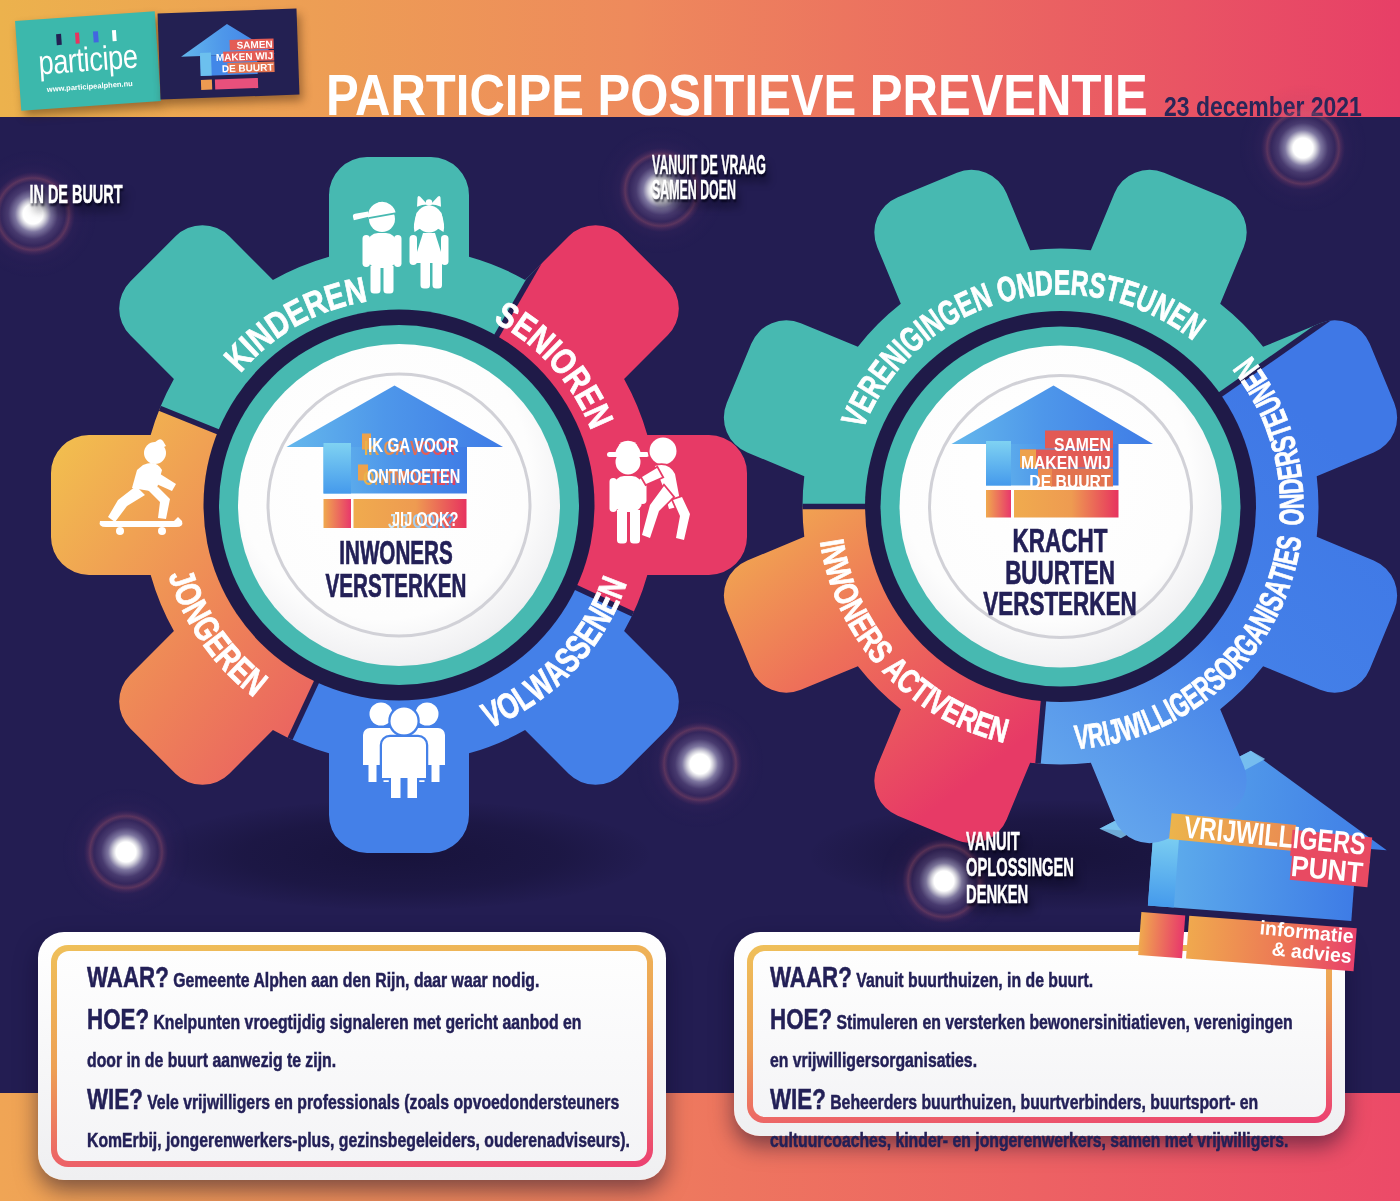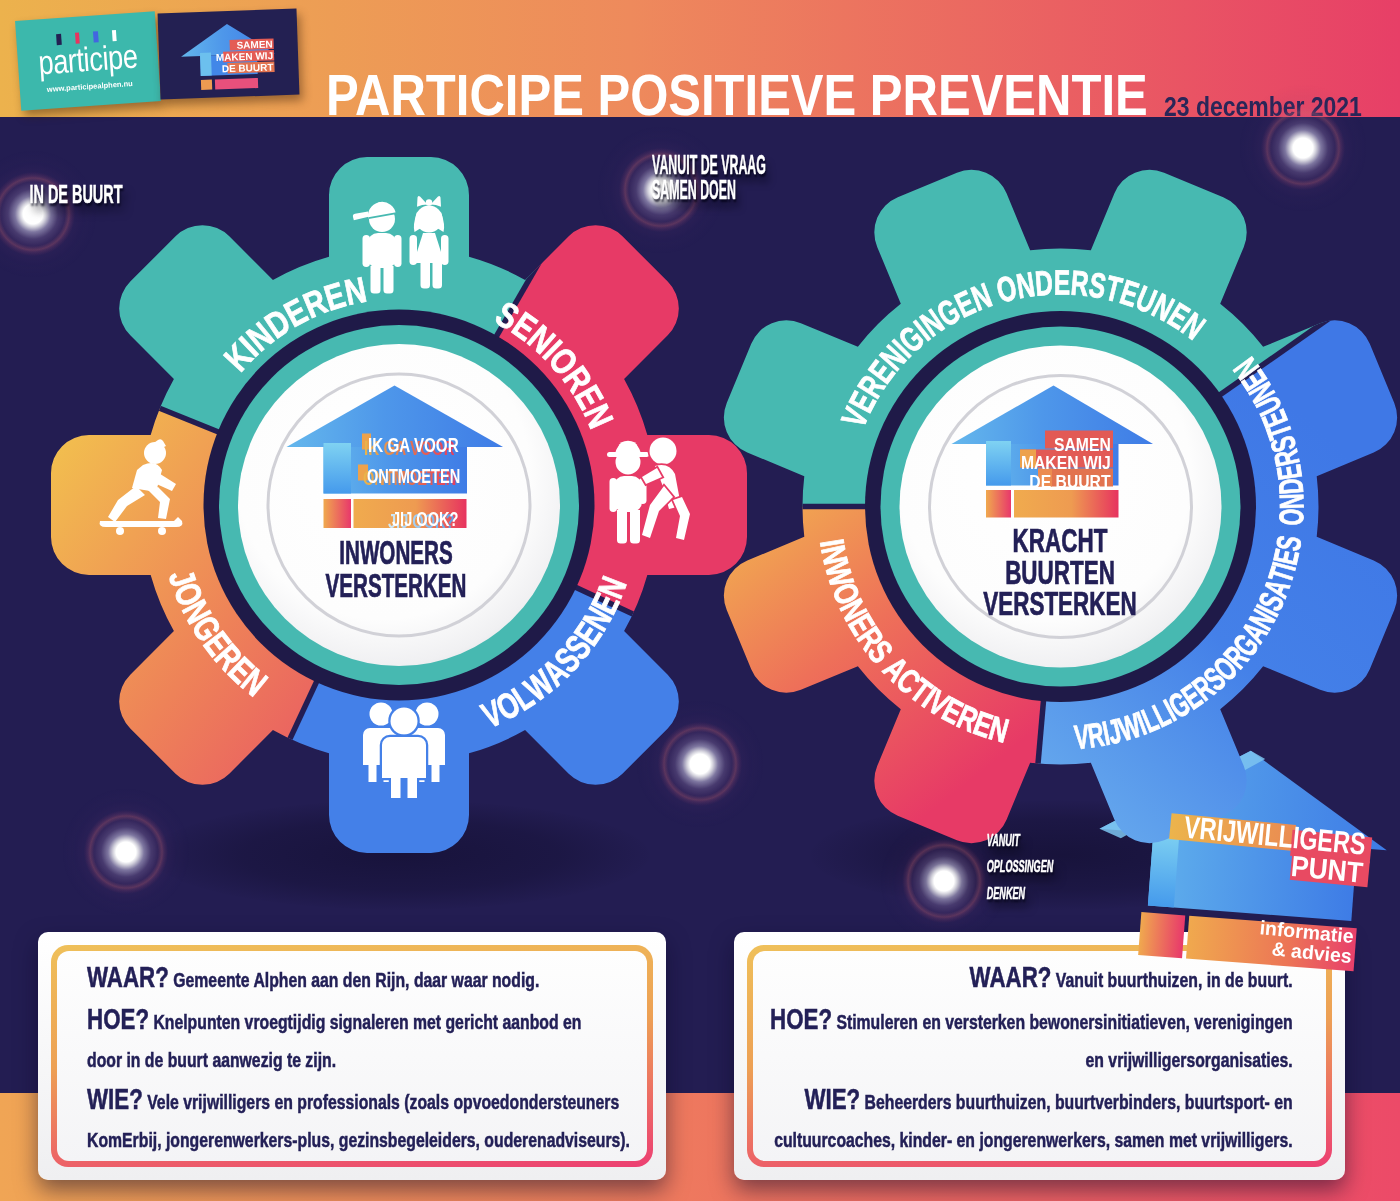--- a/index.html
+++ b/index.html
@@ -26,21 +26,21 @@
 .slab span { display:inline-block; transform-origin:center top;
   text-shadow:7px 9px 11px rgba(5,4,24,0.6), 2px 3px 3px rgba(5,4,24,0.75); }
 .slabL { position:absolute; color:#fff; font-weight:bold; white-space:nowrap; text-align:left; -webkit-text-stroke:0.5px #fff; }
 .slabL span { display:inline-block; transform-origin:left top;
   text-shadow:7px 9px 11px rgba(5,4,24,0.6), 2px 3px 3px rgba(5,4,24,0.75); }
 .gshadow { position:absolute; border-radius:50%;
   background:radial-gradient(ellipse, rgba(8,5,28,0.42) 0%, rgba(8,5,28,0.25) 45%, rgba(0,0,0,0) 72%); }
 .flare { position:absolute; border-radius:50%;
   background:radial-gradient(circle, rgba(255,255,255,1) 0 10px, rgba(255,255,255,0.8) 13px, rgba(237,228,255,0.45) 18px, rgba(205,165,215,0.22) 25px, rgba(175,105,165,0.13) 32px, rgba(140,70,140,0.07) 40px, rgba(90,50,120,0.04) 50px, rgba(0,0,0,0) 64px),
   radial-gradient(circle, rgba(0,0,0,0) 0 32px, rgba(210,100,100,0.28) 36px, rgba(205,90,110,0.14) 38px, rgba(0,0,0,0) 42px); }
-.box { position:absolute; background:linear-gradient(180deg,#ffffff,#efeff1); border-radius:10px;
+.box { position:absolute; background:linear-gradient(180deg,#ffffff,#efeff1); border-radius:26px;
   box-shadow:0 10px 22px rgba(12,8,40,0.5); }
 .bframe { position:absolute; inset:13px; border-radius:17px;
   background:linear-gradient(175deg,#efc05a 0%,#eda054 45%,#ec3f72 100%); }
 .binner { position:absolute; inset:19px; border-radius:12px;
   background:linear-gradient(180deg,#fefefe 0%,#f4f4f6 100%); }
 .btext { position:absolute; color:#232057; font-weight:bold; font-size:20.5px; -webkit-text-stroke:0.5px #232057;
   transform:scaleX(0.77); transform-origin:left top; white-space:nowrap; line-height:38.5px; }
 .btext .q { font-size:29px; }
 .house-text { position:absolute; color:#fff; font-weight:bold; white-space:nowrap; }
 .htg { position:absolute; font-weight:bold; transform-origin:left top; white-space:nowrap;
@@ -67,21 +67,21 @@
     <div class="bframe"></div>
       <div class="binner"></div>
     <div class="btext" style="left:49px;top:26px;">
       <span class="q">WAAR?</span> Gemeente Alphen aan den Rijn, daar waar nodig.<br>
       <span class="q">HOE?</span> Knelpunten vroegtijdig signaleren met gericht aanbod en<br>
       door in de buurt aanwezig te zijn.<br>
       <span class="q">WIE?</span> Vele vrijwilligers en professionals (zoals opvoedondersteuners<br>
       KomErbij, jongerenwerkers-plus, gezinsbegeleiders, ouderenadviseurs).
     </div>
   </div>
-  <div class="box" style="left:734px;top:932px;width:611px;height:248px;text-align:right;">
+  <div class="box" style="left:734px;top:932px;width:611px;height:204px;">
     <div class="bframe"></div>
       <div class="binner"></div>
     <div class="btext" style="left:36px;top:26px;">
       <span class="q">WAAR?</span> Vanuit buurthuizen, in de buurt.<br>
       <span class="q">HOE?</span> Stimuleren en versterken bewonersinitiatieven, verenigingen<br>
       en vrijwilligersorganisaties.<br>
       <span class="q">WIE?</span> Beheerders buurthuizen, buurtverbinders, buurtsport- en<br>
       cultuurcoaches, kinder- en jongerenwerkers, samen met vrijwilligers.
     </div>
   </div>
@@ -458,14 +458,14 @@
     <rect x="64" y="40.5" width="51" height="10.5" fill="#e45c55"></rect>
     <rect x="68" y="52" width="47" height="10.5" fill="#e2734f"></rect>
     <text x="114" y="38" font-family="Liberation Sans, sans-serif" font-weight="bold" font-size="10" fill="#fff" text-anchor="end">SAMEN</text>
     <text x="114" y="49.5" font-family="Liberation Sans, sans-serif" font-weight="bold" font-size="10" fill="#fff" text-anchor="end">MAKEN WIJ</text>
     <text x="114" y="61" font-family="Liberation Sans, sans-serif" font-weight="bold" font-size="10" fill="#fff" text-anchor="end">DE BUURT</text>
   </svg>
 </div>
 
   <div class="slab" style="left:75.5px;top:180.5px;font-size:25.5px;line-height:26px;"><span style="transform:scaleX(0.566);">IN DE BUURT</span></div>
     <div class="slab" style="left:708.5px;top:152.6px;font-size:27px;line-height:25.1px;"><span style="transform:scaleX(0.458);">VANUIT DE VRAAG<br>SAMEN DOEN</span></div>
-    <div class="slab" style="left:1020px;top:827.6px;font-size:16px;line-height:26.6px;font-style:italic;"><span style="transform:scaleX(0.566);">VANUIT<br>OPLOSSINGEN<br>DENKEN</span></div>
+    <div class="slab" style="left:1020px;top:827.6px;font-size:26px;line-height:26.6px;"><span style="transform:scaleX(0.566);">VANUIT<br>OPLOSSINGEN<br>DENKEN</span></div>
 </div>
 
 </body></html>

